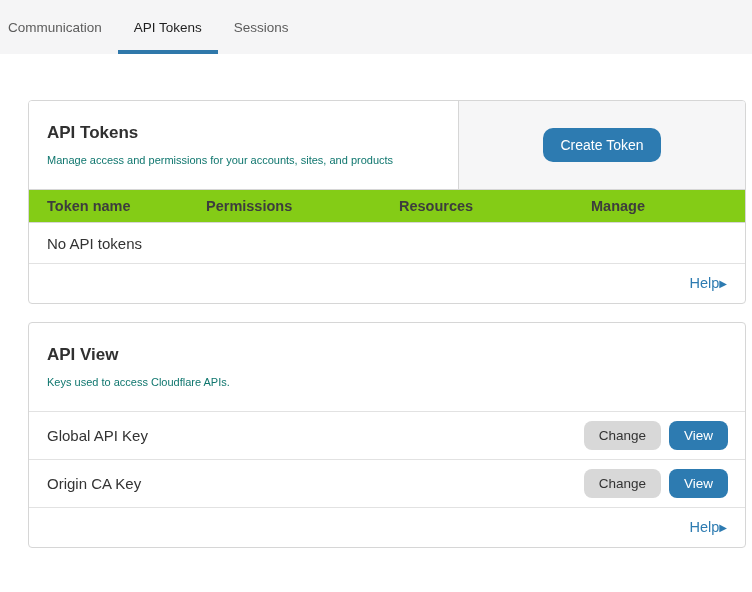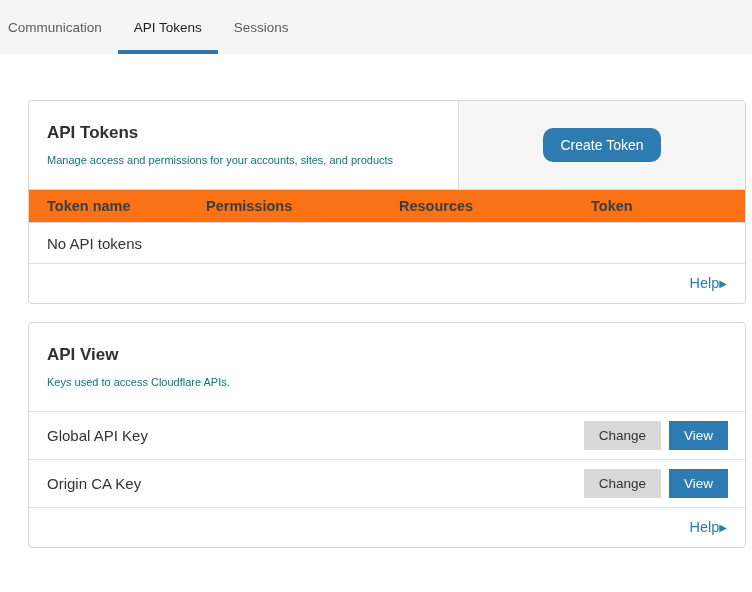--- a/index.html
+++ b/index.html
@@ -73,21 +73,21 @@
   }
   .card-desc {
     font-size: 11px;
     color: #0f766e;
     line-height: 1.55;
   }
 
   .btn {
     display: inline-block;
     border: none;
-    border-radius: 0;
+    border-radius: 8px;
     font-family: inherit;
     cursor: pointer;
     text-align: center;
   }
   .btn-primary {
     background: #2d7bb1;
     color: #ffffff;
     font-size: 14px;
     padding: 9px 17px;
     border-radius: 10px;
@@ -101,21 +101,21 @@
   .btn-gray {
     background: #d8d8d8;
     color: #333333;
     font-size: 13.5px;
     padding: 7px 15px;
   }
 
   
   .table-head {
     display: flex;
-    background: #f97316;
+    background: #84cc16;
     border-top: 1px solid #d6d6d6;
     border-bottom: 1px solid #d6d6d6;
     padding: 8px 0 8px 18px;
     font-size: 14.5px;
     font-weight: bold;
     color: #3d3d3d;
   }
   .th-token { width: 159px; }
   .th-perm  { width: 193px; }
   .th-res   { width: 192px; }
@@ -172,21 +172,21 @@
       </div>
       <div class="hdr-right">
         <button class="btn btn-primary">Create Token</button>
       </div>
     </div>
 
     <div class="table-head">
       <div class="th-token">Token name</div>
       <div class="th-perm">Permissions</div>
       <div class="th-res">Resources</div>
-      <div class="th-status">Token</div>
+      <div class="th-status">Manage</div>
     </div>
 
     <div class="empty-row">No API tokens</div>
 
     <div class="card-footer">
       <a class="help-link">
         <span>Help</span>
         <span class="help-arrow">▶</span>
       </a>
     </div>

